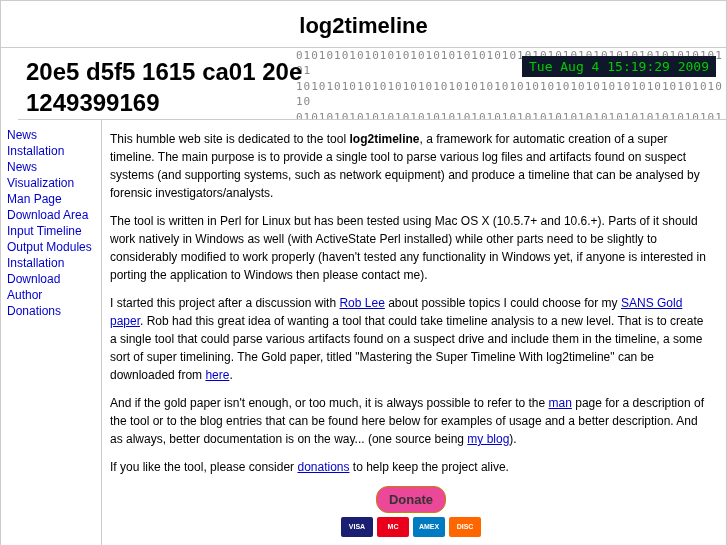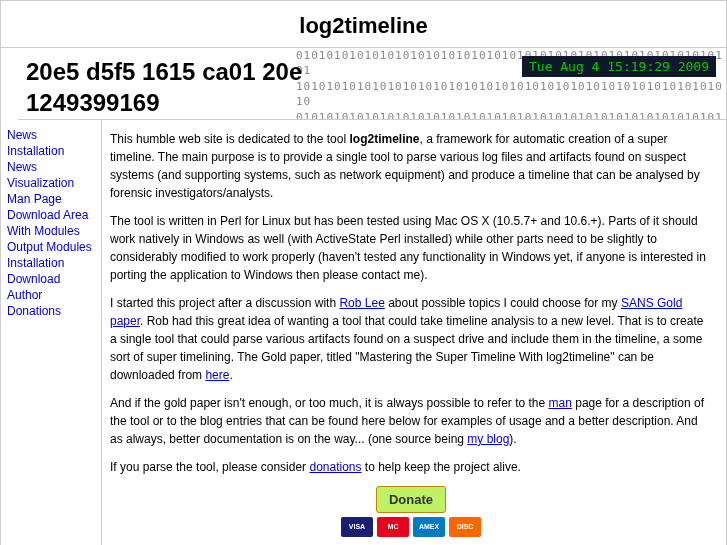--- a/index.html
+++ b/index.html
@@ -97,23 +97,23 @@
     }
     #main a {
       color: #0000cc;
     }
     #donate-area {
       text-align: center;
       margin: 10px 0;
     }
     #donate-btn {
       display: inline-block;
-      background: #bef264;
+      background: #ec4899;
       border: 1px solid #c88000;
-      border-radius: 3px;
+      border-radius: 12px;
       padding: 5px 12px;
       font-size: 13px;
       font-weight: bold;
       color: #333;
       cursor: pointer;
       font-family: Arial, sans-serif;
     }
     #donate-cards {
       display: flex;
       justify-content: center;
@@ -170,41 +170,41 @@
 
   <div id="content-area">
 
     <div id="sidebar">
       <a href="#">News</a>
       <a href="#">Installation</a>
       <a href="#">News</a>
       <a href="#">Visualization</a>
       <a href="#">Man Page</a>
       <a href="#">Download Area</a>
-      <a href="#">With Modules</a>
+      <a href="#">Input Timeline</a>
       <a href="#">Output Modules</a>
       <a href="#">Installation</a>
       <a href="#">Download</a>
       <a href="#">Author</a>
       <a href="#">Donations</a>
     </div>
 
     <div id="main">
       <p>
         <span>This humble web site is dedicated to the tool </span><strong>log2timeline</strong><span>, a framework for automatic creation of a super timeline. The main purpose is to provide a single tool to parse various log files and artifacts found on suspect systems (and supporting systems, such as network equipment) and produce a timeline that can be analysed by forensic investigators/analysts.</span>
       </p>
       <p>The tool is written in Perl for Linux but has been tested using Mac OS X (10.5.7+ and 10.6.+). Parts of it should work natively in Windows as well (with ActiveState Perl installed) while other parts need to be slightly to considerably modified to work properly (haven't tested any functionality in Windows yet, if anyone is interested in porting the application to Windows then please contact me).</p>
       <p>
         <span>I started this project after a discussion with </span><a href="#">Rob Lee</a><span> about possible topics I could choose for my </span><a href="#">SANS Gold paper</a><span>. Rob had this great idea of wanting a tool that could take timeline analysis to a new level. That is to create a single tool that could parse various artifacts found on a suspect drive and include them in the timeline, a some sort of super timelining. The Gold paper, titled "Mastering the Super Timeline With log2timeline" can be downloaded from </span><a href="#">here</a><span>.</span>
       </p>
       <p>
         <span>And if the gold paper isn't enough, or too much, it is always possible to refer to the </span><a href="#">man</a><span> page for a description of the tool or to the blog entries that can be found here below for examples of usage and a better description. And as always, better documentation is on the way... (one source being </span><a href="#">my blog</a><span>).</span>
       </p>
       <p>
-        <span>If you parse the tool, please consider </span><a href="#">donations</a><span> to help keep the project alive.</span>
+        <span>If you like the tool, please consider </span><a href="#">donations</a><span> to help keep the project alive.</span>
       </p>
 
       <div id="donate-area">
         <button id="donate-btn">Donate</button>
         <div id="donate-cards">
           <span class="card-icon card-visa">VISA</span>
           <span class="card-icon card-mc">MC</span>
           <span class="card-icon card-amex">AMEX</span>
           <span class="card-icon card-discover">DISC</span>
         </div>

